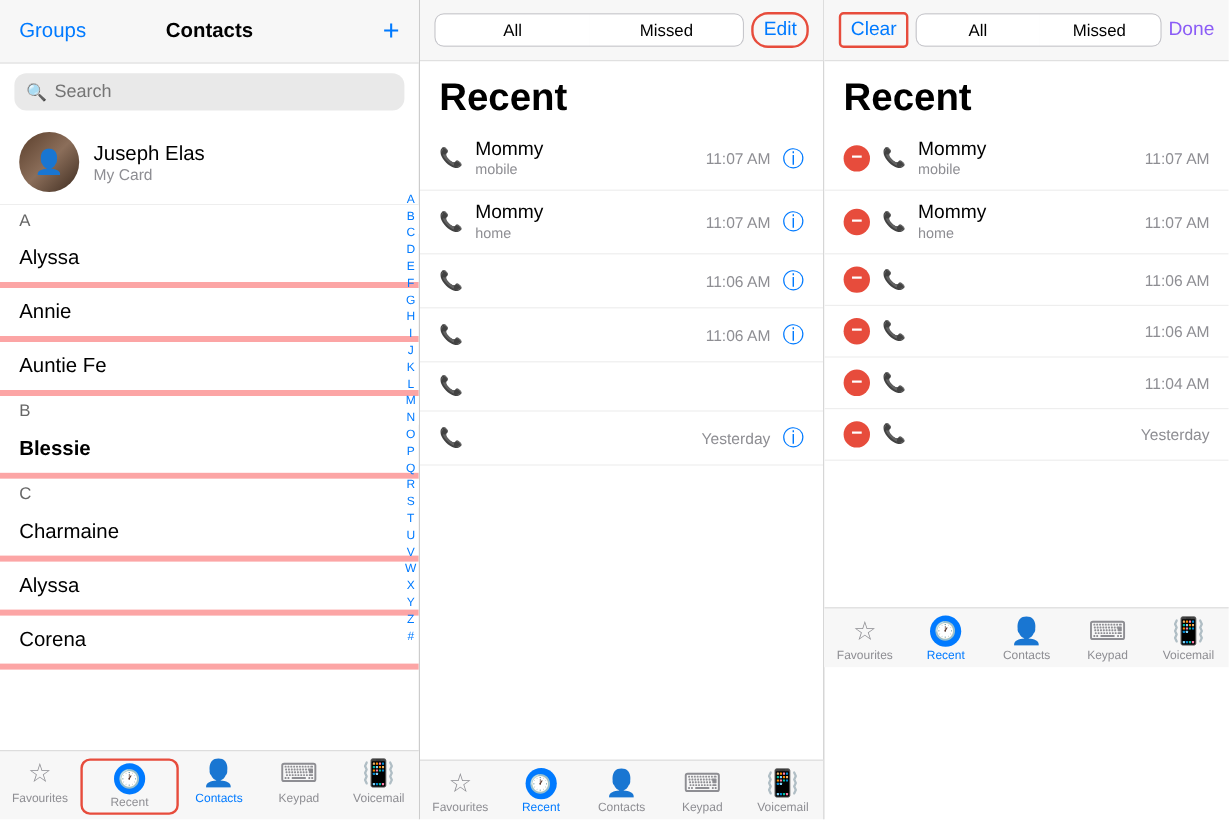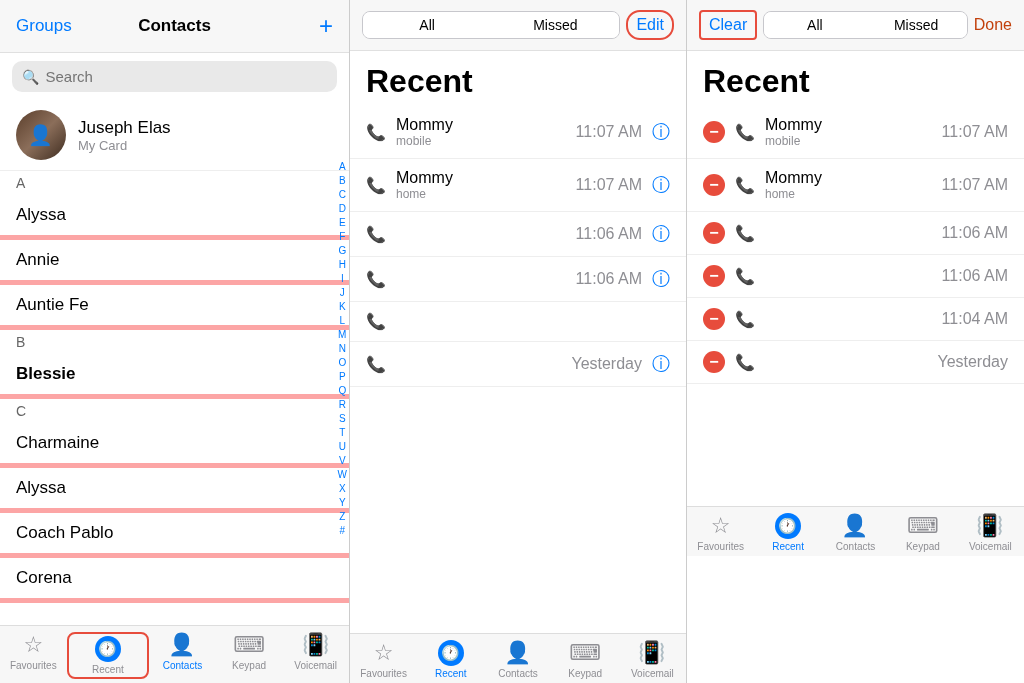--- a/index.html
+++ b/index.html
@@ -210,21 +210,21 @@
     .recent-row .phone-icon {
       color: #007AFF;
       font-size: 16px;
       width: 20px;
     }
     .recent-row-info {
       flex: 1;
     }
     .recent-row-info .rname { font-size: 16px; font-weight: 400; }
     .recent-row-info .rsub { font-size: 12px; color: #8e8e93; }
-    .recent-row-time { font-size: 16px; color: #8e8e93; }
+    .recent-row-time { font-size: 13px; color: #8e8e93; }
     .info-btn {
       color: #007AFF;
       font-size: 18px;
       cursor: pointer;
     }
 
     
     .panel-recent-edit {
       width: 337px;
       height: 556px;
@@ -242,21 +242,21 @@
     }
     .clear-btn {
       color: #007AFF;
       font-size: 16px;
       cursor: pointer;
       padding: 4px 8px;
       border: 2px solid #e74c3c;
       border-radius: 4px;
     }
     .done-btn {
-      color: #c2410c;
+      color: #8b5cf6;
       font-size: 16px;
       cursor: pointer;
       font-weight: 500;
     }
     .delete-circle {
       width: 22px;
       height: 22px;
       background: #e74c3c;
       border-radius: 50%;
       display: flex;
@@ -307,21 +307,20 @@
     <div class="contact-item">Alyssa</div>
     <div class="contact-item">Annie</div>
     <div class="contact-item">Auntie Fe</div>
 
     <div class="section-header">B</div>
     <div class="contact-item"><span class="bold">Blessie</span></div>
 
     <div class="section-header">C</div>
     <div class="contact-item">Charmaine</div>
     <div class="contact-item">Alyssa</div>
-    <div class="contact-item">Coach Pablo</div>
     <div class="contact-item">Corena</div>
 
     <div class="alphabet-index">
       <span>A</span>
       <span>B</span>
       <span>C</span>
       <span>D</span>
       <span>E</span>
       <span>F</span>
       <span>G</span>

